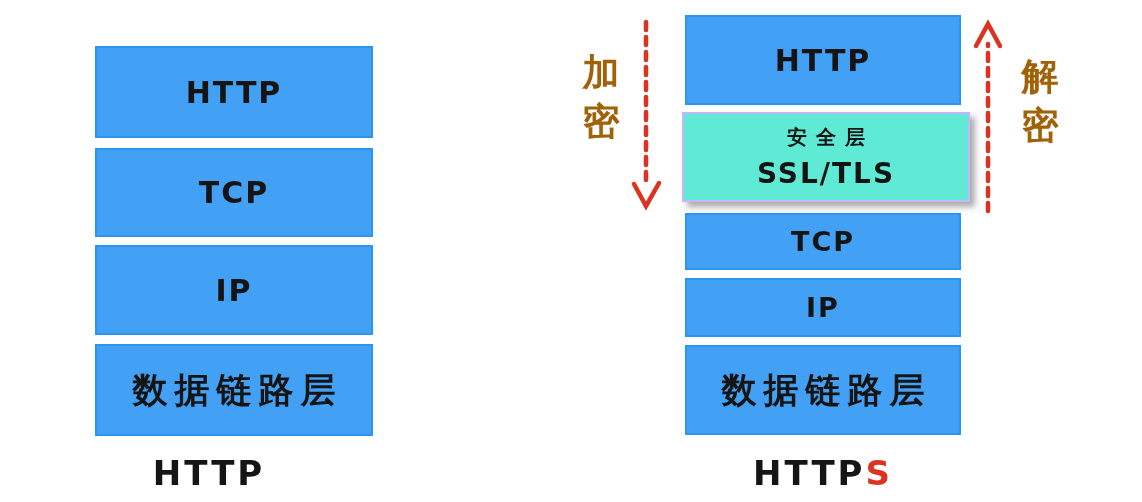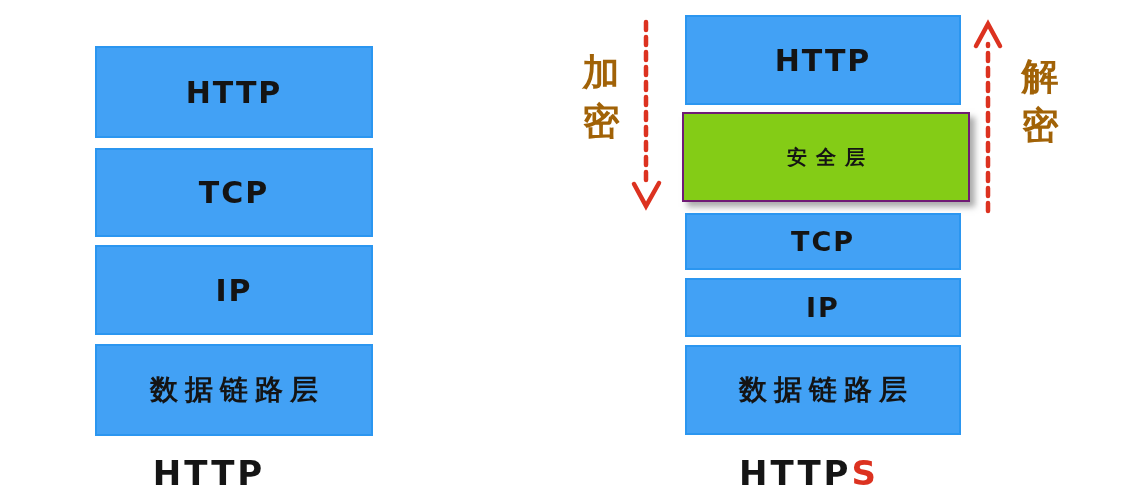--- a/index.html
+++ b/index.html
@@ -21,34 +21,34 @@
     display: flex;
     align-items: center;
     justify-content: center;
     text-align: center;
   }
   .box.blue {
     background: #42A1F5;
     border: 2px solid #2B96F0;
   }
   .box.red {
-    background: #84cc16;
-    border: 2px solid #701a75;
+    background: #5eead4;
+    border: 2px solid #c4b5fd;
     box-shadow: 5px 5px 6px rgba(90, 90, 90, 0.5);
     flex-direction: column;
     gap: 6px;
   }
   .layer-label {
     color: #141414;
     font-weight: 700;
     letter-spacing: 2px;
   }
   .latin-lg { font-size: 30px; }
   .latin-md { font-size: 27px; }
-  .cjk-label { font-size: 28px; letter-spacing: 7px; text-indent: 7px; }
+  .cjk-label { font-size: 35px; letter-spacing: 7px; text-indent: 7px; }
   .ssl-line1 {
     color: #141414;
     font-weight: 700;
     font-size: 20px;
     letter-spacing: 9px;
     text-indent: 9px;
   }
   .ssl-line2 {
     color: #141414;
     font-weight: 700;
@@ -101,31 +101,32 @@
   <div class="box blue" style="left:95px; top:344px; width:278px; height:92px;">
     <span class="layer-label cjk-label">数据链路层</span>
   </div>
   <div class="stack-title" style="left:70px; width:278px;">HTTP</div>
 
   <div class="box blue" style="left:685px; top:15px; width:276px; height:90px;">
     <span class="layer-label latin-lg">HTTP</span>
   </div>
   <div class="box red" style="left:682px; top:112px; width:288px; height:90px;">
     <div class="ssl-line1">安全层</div>
+    <div class="ssl-line2">SSL/TLS</div>
   </div>
   <div class="box blue" style="left:685px; top:213px; width:276px; height:57px;">
     <span class="layer-label latin-md">TCP</span>
   </div>
   <div class="box blue" style="left:685px; top:278px; width:276px; height:59px;">
     <span class="layer-label latin-md">IP</span>
   </div>
   <div class="box blue" style="left:685px; top:345px; width:276px; height:90px;">
     <span class="layer-label cjk-label">数据链路层</span>
   </div>
-  <div class="stack-title" style="left:671px; width:276px;">
+  <div class="stack-title" style="left:685px; width:276px;">
     <span>HTTP</span><span class="red-s">S</span>
   </div>
 
   <div class="vlabel" style="left:579px; top:48px;">加密</div>
   <div class="vlabel" style="left:1018px; top:52px;">解密</div>
 
   <svg class="arrows" width="1142" height="502" viewBox="0 0 1142 502">
     <g stroke="#DC3220" stroke-width="4.5" fill="none" stroke-linecap="round">
       <line x1="646" y1="22" x2="646" y2="186" stroke-dasharray="8 7"></line>
       <path d="M634 184 L646 206 L659 183"></path>

